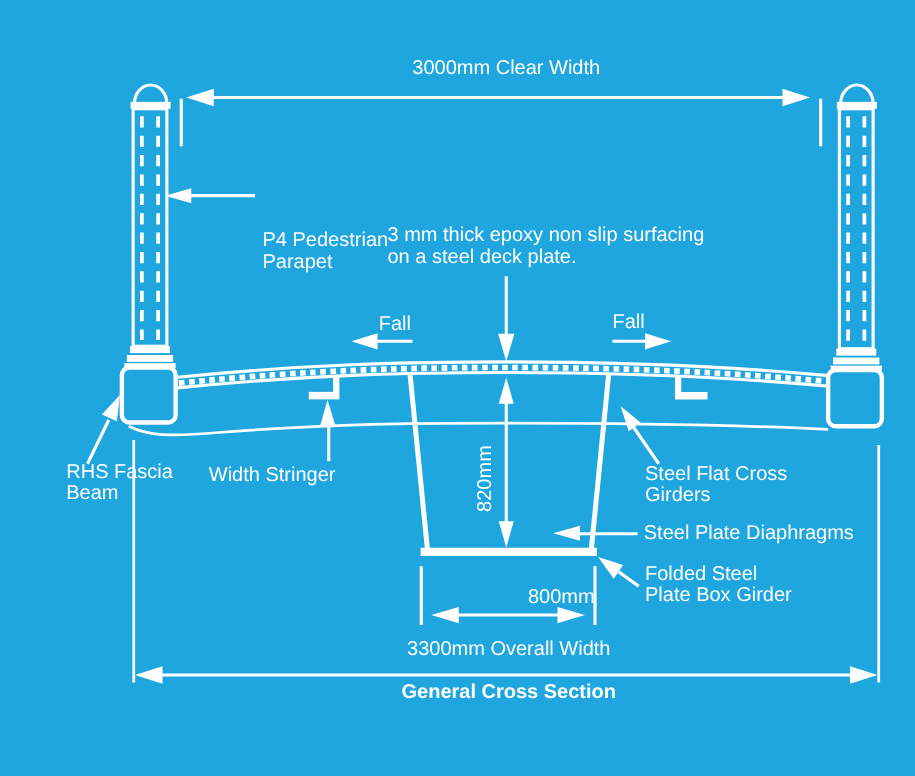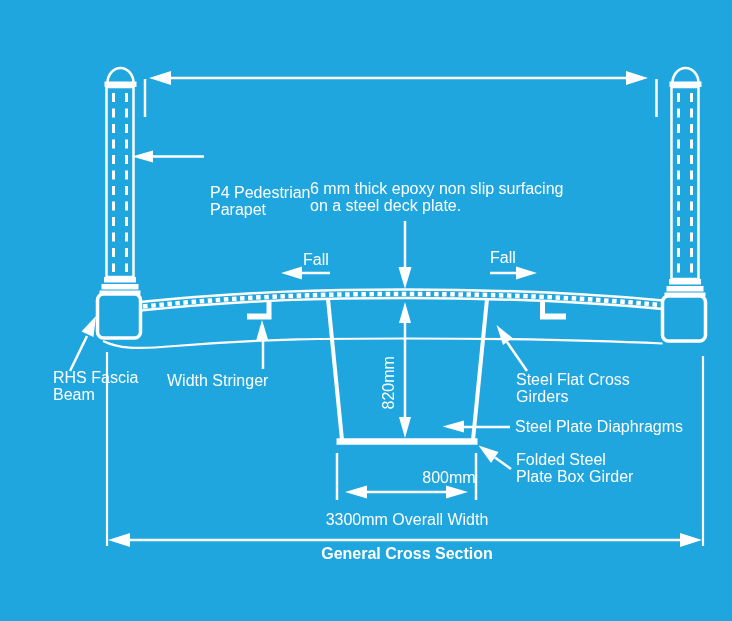--- a/index.html
+++ b/index.html
@@ -144,25 +144,26 @@
 
     <g>
       <path d="M107,352 V546" stroke-width="2.2"></path>
       <path d="M703,356 V546" stroke-width="2.2"></path>
       <path d="M120,540 H690" stroke-width="2.5"></path>
       <polygon points="108,540 130,533 130,547" fill="#ffffff" stroke="none"></polygon>
       <polygon points="702,540 680,533 680,547" fill="#ffffff" stroke="none"></polygon>
     </g>
   </svg>
 
+  <div class="lbl center" style="left:250px;top:46px;width:310px;">3000mm Clear Width</div>
 
   <div class="lbl" style="left:210px;top:136px;margin-top:48px;">P4 Pedestrian
 Parapet</div>
 
-  <div class="lbl" style="left:310px;top:180px;">6 mm thick epoxy non slip surfacing
+  <div class="lbl" style="left:310px;top:180px;">3 mm thick epoxy non slip surfacing
 on a steel deck plate.</div>
 
   <div class="lbl" style="left:303px;top:251px;">Fall</div>
 
   <div class="lbl" style="left:490px;top:249px;">Fall</div>
 
   <div class="lbl" style="left:10px;top:369px;margin-left:43px;">RHS Fascia
 Beam</div>
 
   <div class="lbl" style="left:167px;top:372px;">Width Stringer</div>

